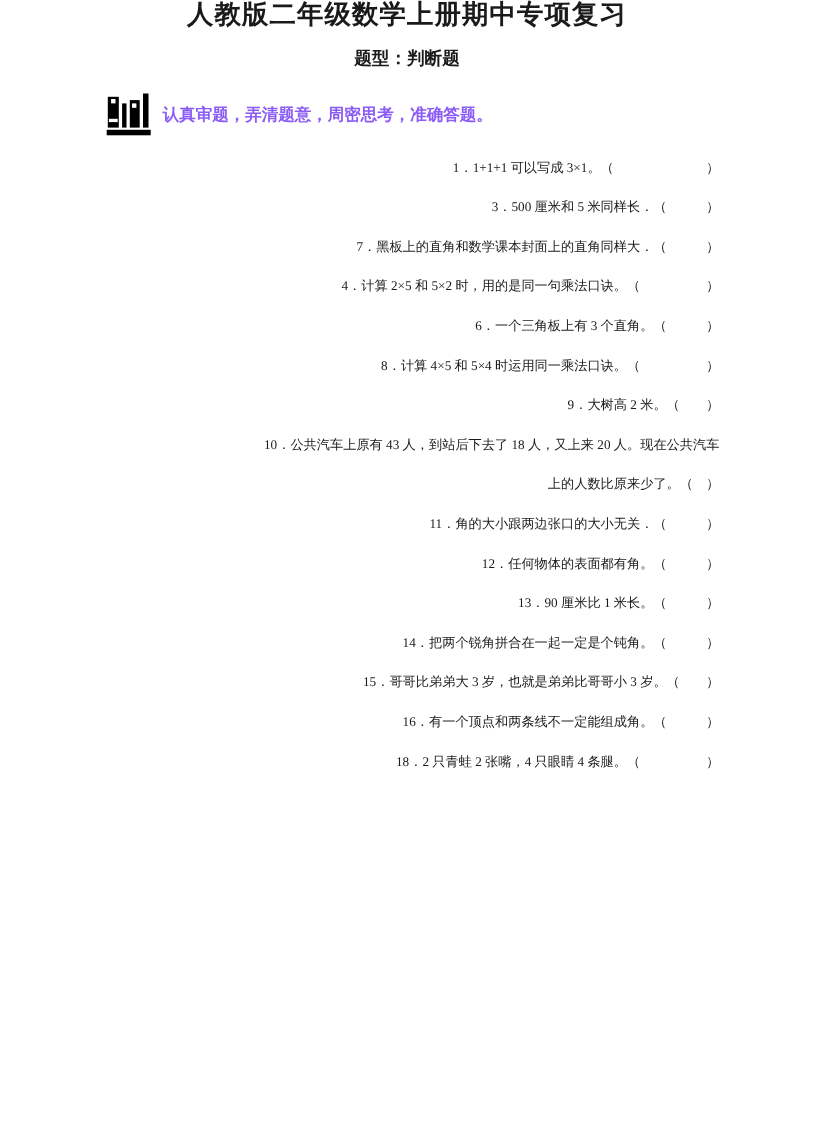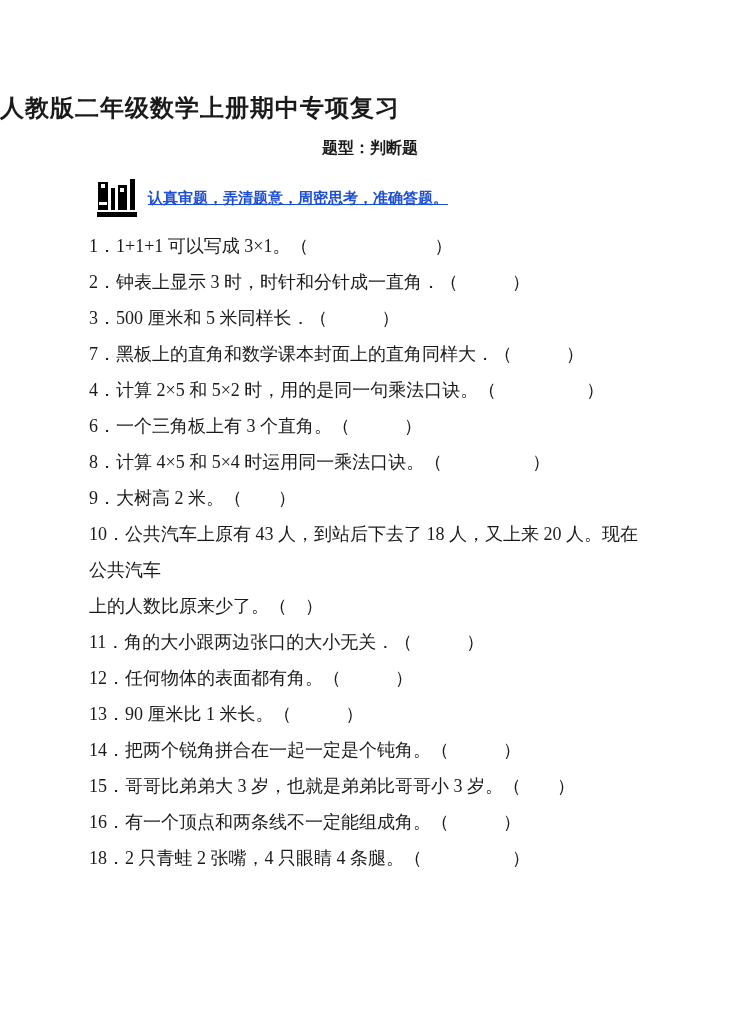--- a/index.html
+++ b/index.html
@@ -8,22 +8,21 @@
     position: relative;
     width: 740px;
     height: 1024px;
     margin: 0 auto;
     background: #ffffff;
     color: #1a1a1a;
     font-family: "Liberation Serif", "DejaVu Serif", serif;
     overflow: hidden;
   }
   .doc-title {
-    margin-top: 94px;
-    text-align: left;
+    text-align: center;
     font-size: 24px;
     line-height: 28px;
     font-weight: 700;
     letter-spacing: 1px;
   }
   .doc-subtitle {
     margin-top: 14px;
     text-align: center;
     font-size: 16px;
     line-height: 24px;
@@ -57,21 +56,22 @@
   .notice-text {
     margin-left: 9px;
     font-size: 15px;
     font-weight: 700;
     white-space: nowrap;
   }
   .notice-text .part2 { font-weight: 900; }
   .questions {
     margin: 10px 0 0 89px;
     width: 565px;
-    font-size: 18px;
+    font-size: 12px;
+    text-align: right;
   }
   .q {
     line-height: 36px;
     white-space: pre-wrap;
     font-weight: 400;
   }
 </style>
 </head>
 <body>
 
@@ -87,28 +87,27 @@
           <span class="mark m1"></span>
           <span class="mark m2"></span>
         </span>
       <span class="book b2"></span>
       <span class="book b3">
           <span class="mark m3"></span>
         </span>
       <span class="book b4"></span>
       <span class="shelf"></span>
     </span>
-    <span class="notice-text" style="color:#1d4ed8;text-decoration:underline;">
+    <span class="notice-text" style="color:#8b5cf6;">
       <span class="part1">认真审题，弄清题意，</span><span class="part2">周密思考，准确答题。</span>
     </span>
   </div>
 
   <div class="questions">
     <p class="q">1．1+1+1 可以写成 3×1。（　　　　　　　）</p>
-    <p class="q">2．钟表上显示 3 时，时针和分针成一直角．（　　　）</p>
     <p class="q">3．500 厘米和 5 米同样长．（　　　）</p>
     <p class="q">7．黑板上的直角和数学课本封面上的直角同样大．（　　　）</p>
     <p class="q">4．计算 2×5 和 5×2 时，用的是同一句乘法口诀。（　　　　　）</p>
     <p class="q">6．一个三角板上有 3 个直角。（　　　）</p>
     <p class="q">8．计算 4×5 和 5×4 时运用同一乘法口诀。（　　　　　）</p>
     <p class="q">9．大树高 2 米。（　　）</p>
     <p class="q">10．公共汽车上原有 43 人，到站后下去了 18 人，又上来 20 人。现在公共汽车
 上的人数比原来少了。（　）</p>
     <p class="q">11．角的大小跟两边张口的大小无关．（　　　）</p>
     <p class="q">12．任何物体的表面都有角。（　　　）</p>

